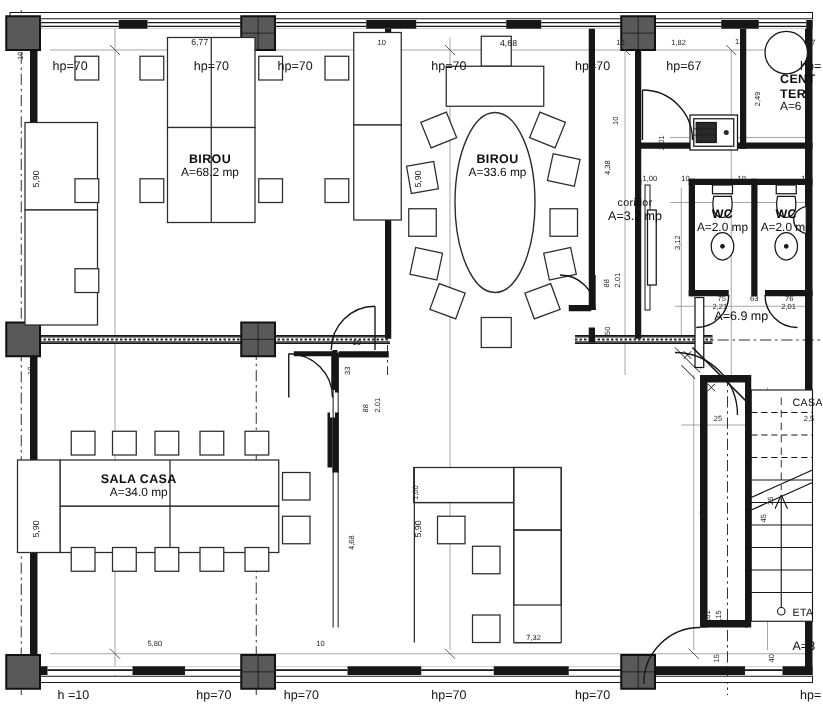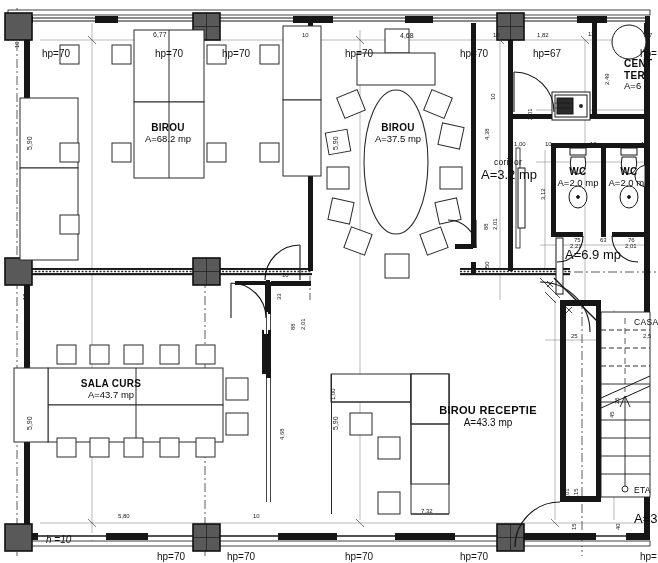--- a/index.html
+++ b/index.html
@@ -37,21 +37,21 @@
     font-size: 10px;
     letter-spacing: 0.3px;
     display: block;
   }
   .room-label .rl-area {
     font-weight: normal;
     font-size: 9.5px;
     display: block;
   }
   .room-label.small .rl-name { font-size: 8.5px; font-weight: normal; }
-  .room-label.small .rl-area { font-size: 13px; }
+  .room-label.small .rl-area { font-size: 10px; }
   .room-label.big .rl-name { font-size: 11px; }
   .room-label.big .rl-area { font-size: 10px; }
   .dim-label {
     position: absolute;
     font-size: 7px;
     color: #1a1a1a;
     white-space: nowrap;
     pointer-events: none;
   }
   .dim-label.tiny { font-size: 6px; }
@@ -432,32 +432,28 @@
 
   </svg>
 
   <div class="room-label" style="left:126px; top:122px; width:84px;">
     <span class="rl-name">BIROU</span>
     <span class="rl-area">A=68.2 mp</span>
   </div>
 
   <div class="room-label" style="left:356px; top:122px; width:84px;">
     <span class="rl-name">BIROU</span>
-    <span class="rl-area">A=37.5 mp</span>
+    <span class="rl-area">A=33.6 mp</span>
   </div>
 
   <div class="room-label" style="left:58px; top:378px; width:106px;">
-    <span class="rl-name">SALA CURS</span>
-    <span class="rl-area">A=43.7 mp</span>
-  </div>
-
-  <div class="room-label big" style="left:428px; top:404px; width:120px;">
-    <span class="rl-name">BIROU RECEPTIE</span>
-    <span class="rl-area">A=43.3 mp</span>
-  </div>
+    <span class="rl-name">SALA CASA</span>
+    <span class="rl-area">A=34.0 mp</span>
+  </div>
+
 
 
   <div class="room-label small" style="left:481px; top:158px; width:54px;">
     <span class="rl-name">coridor</span>
     <span class="rl-area">A=3.2 mp</span>
   </div>
 
   <div class="room-label" style="left:553px; top:166px; width:50px;">
     <span class="rl-name">WC</span>
     <span class="rl-area">A=2.0 mp</span>
@@ -489,21 +485,21 @@
   </div>
 
   <div class="win-label" style="left:42px; top:24px;">hp=70</div>
   <div class="win-label" style="left:155px; top:24px;">hp=70</div>
   <div class="win-label" style="left:222px; top:24px;">hp=70</div>
   <div class="win-label" style="left:345px; top:24px;">hp=70</div>
   <div class="win-label" style="left:460px; top:24px;">hp=70</div>
   <div class="win-label" style="left:533px; top:24px;">hp=67</div>
   <div class="win-label" style="left:640px; top:24px;">hp=</div>
 
-  <div class="win-label" style="left:46px; top:510px;font-style:italic;">h =10</div>
+  <div class="win-label" style="left:46px; top:527px;">h =10</div>
   <div class="win-label" style="left:157px; top:527px;">hp=70</div>
   <div class="win-label" style="left:227px; top:527px;">hp=70</div>
   <div class="win-label" style="left:345px; top:527px;">hp=70</div>
   <div class="win-label" style="left:460px; top:527px;">hp=70</div>
   <div class="win-label" style="left:640px; top:527px;">hp=</div>
 
   <div class="dim-label" style="left:153px; top:31px;">6,77</div>
   <div class="dim-label" style="left:400px; top:32px;">4,68</div>
   <div class="dim-label tiny" style="left:537px; top:32px;">1,82</div>
   <div class="dim-label tiny" style="left:588px; top:31px;">12</div>

